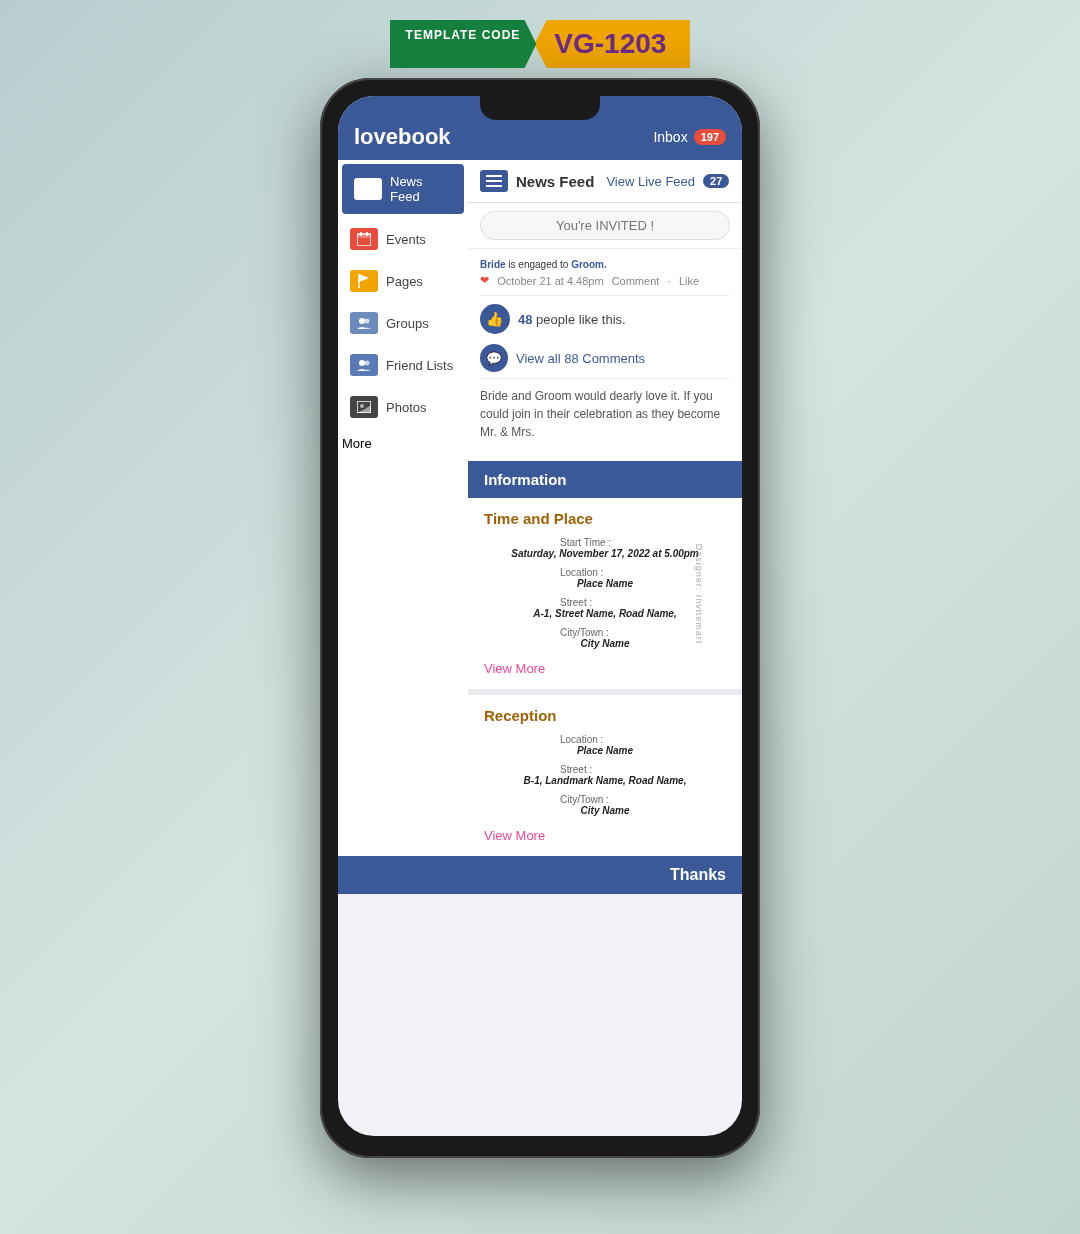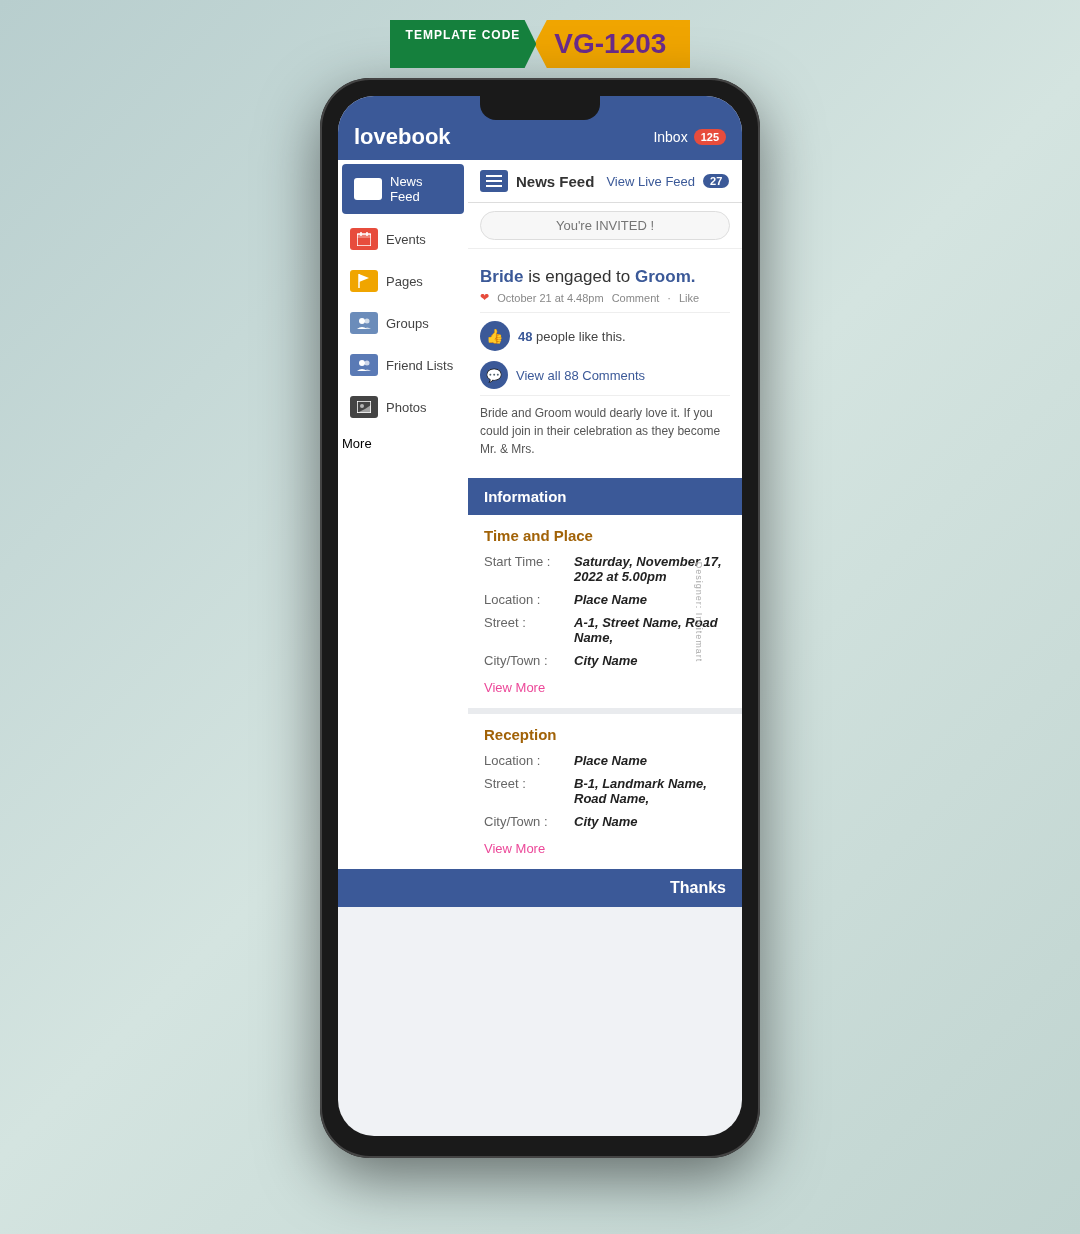--- a/index.html
+++ b/index.html
@@ -219,24 +219,23 @@
       color: #888;
       background: #f7f7f7;
       text-align: center;
     }
 
     
     .post {
       padding: 10px 12px;
     }
     .post-text {
-      font-size: 17px;
+      font-size: 10px;
       color: #333;
       margin-bottom: 4px;
-      margin-top: 8px;
     }
     .post-text .bride { color: #3b5998; font-weight: bold; }
     .post-text .groom { color: #3b5998; font-weight: bold; }
     .post-meta {
       display: flex;
       align-items: center;
       gap: 8px;
       font-size: 11px;
       color: #888;
       margin-bottom: 8px;
@@ -317,23 +316,24 @@
       position: relative;
     }
     .section-title {
       color: #a16207;
       font-size: 15px;
       font-weight: bold;
       margin-bottom: 10px;
     }
     .info-row {
       display: flex;
-      align-items: flex-start;
+      align-items: center;
       margin-bottom: 8px;
-      font-size: 13px;
+      font-size: 10px;
+      flex-direction: column;
     }
     .info-label {
       color: #666;
       width: 90px;
       flex-shrink: 0;
     }
     .info-value {
       color: #222;
       font-weight: 600;
       flex: 1;
@@ -389,21 +389,21 @@
 </div>
 
 <div class="phone">
   <div class="phone-notch"></div>
   <div class="phone-screen">
 
     <div class="top-bar">
       <div class="app-name">lovebook</div>
       <div class="inbox-area">
         <span class="inbox-label">Inbox</span>
-        <span class="inbox-badge">125</span>
+        <span class="inbox-badge">197</span>
       </div>
     </div>
 
     <div class="content-area">
 
       <div class="sidebar">
 
         <div class="sidebar-item active">
           <div class="sidebar-icon-box">
             <svg width="16" height="12" viewBox="0 0 16 12">

